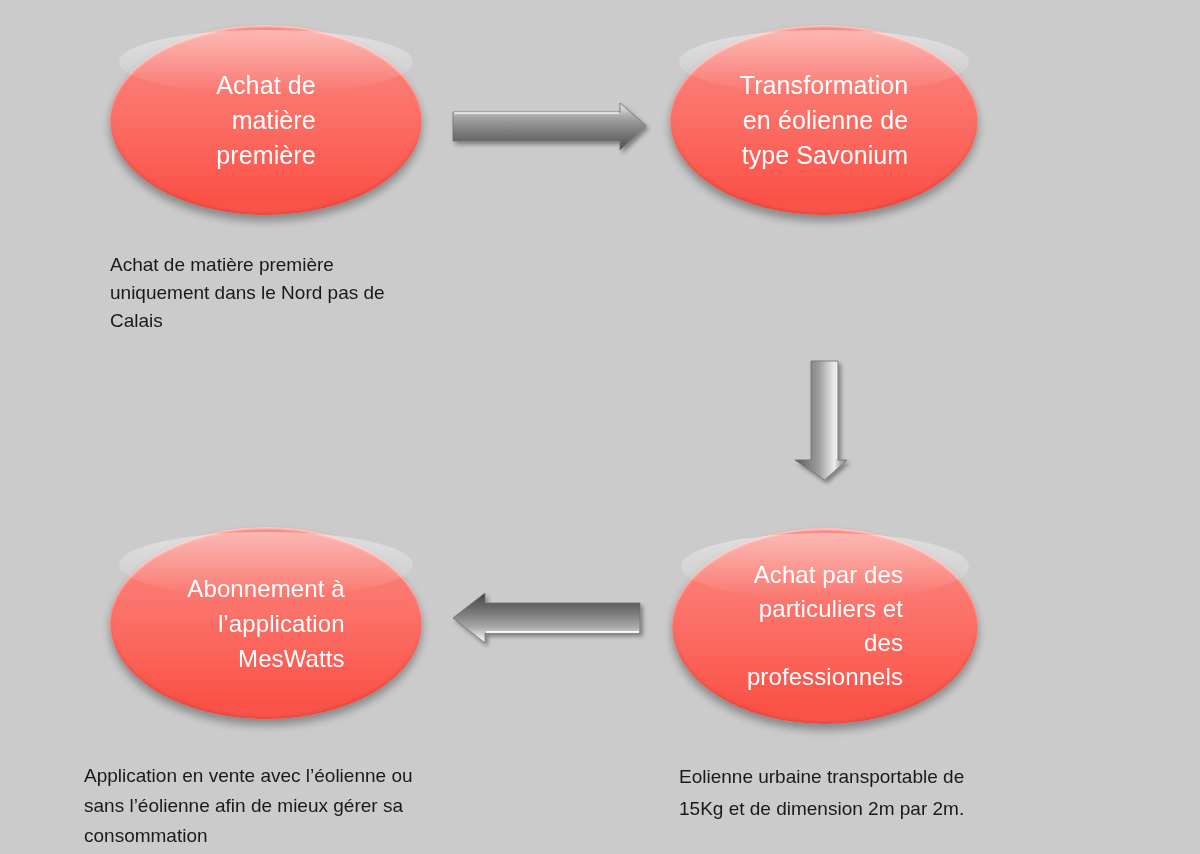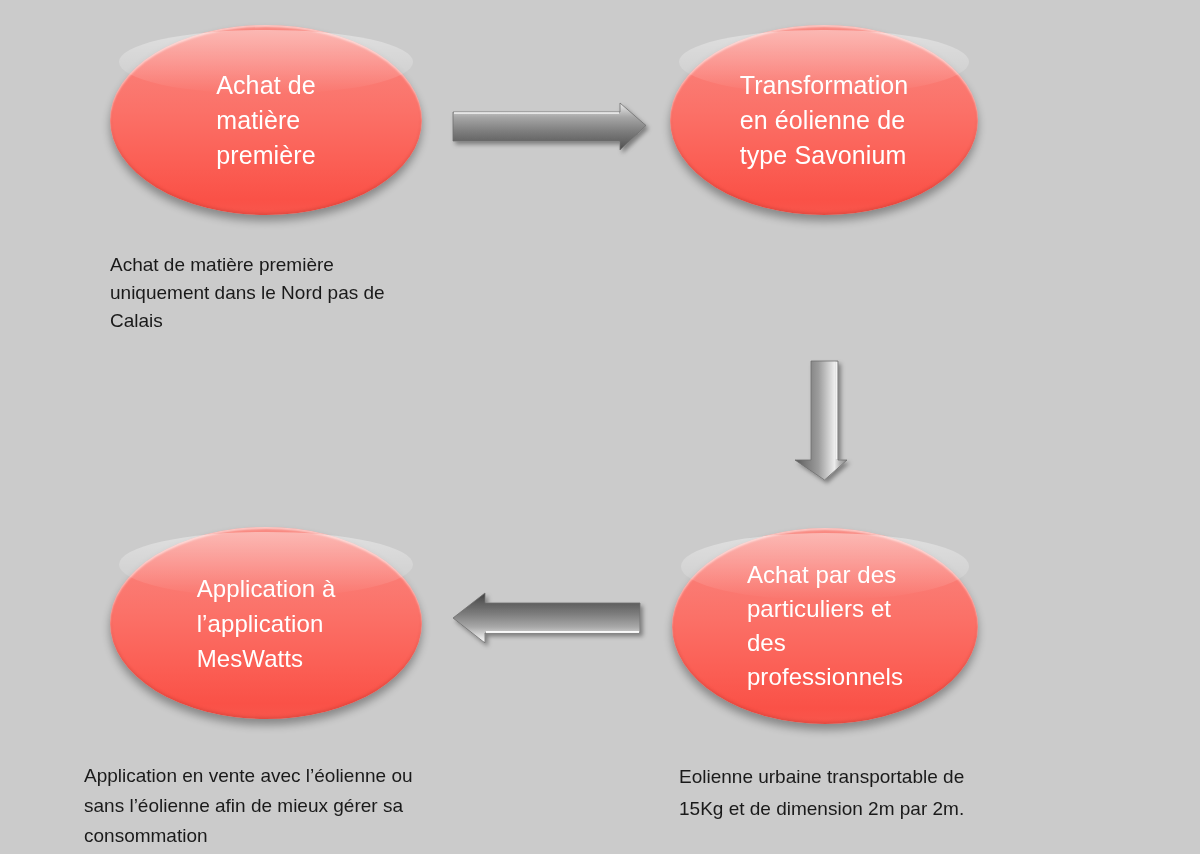--- a/index.html
+++ b/index.html
@@ -50,21 +50,21 @@
     border-radius: 50%;
     background: linear-gradient(to bottom, rgba(255,255,255,0.40), rgba(255,255,255,0.0));
     pointer-events: none;
   }
   .node-label {
     position: relative;
     z-index: 2;
     color: #ffffff;
     font-size: 25px;
     line-height: 35px;
-    text-align: left;
+    text-align: right;
     white-space: pre-line;
     padding: 0 14px;
     letter-spacing: 0.1px;
   }
 
   #node-raw        { left: 110px; top: 25px;  width: 312px; height: 190px; }
   #node-transform  { left: 670px; top: 25px;  width: 308px; height: 190px; }
   #node-buyers     { left: 672px; top: 528px; width: 306px; height: 196px; }
   #node-subscribe  { left: 110px; top: 527px; width: 312px; height: 192px; }
 
@@ -117,21 +117,21 @@
   <div class="node" id="node-buyers">
     <div class="node-label">Achat par des
 particuliers et
 des
 professionnels</div>
   </div>
   <div class="caption" id="caption-buyers">Eolienne urbaine transportable de
 15Kg et de dimension 2m par 2m.</div>
 
   <div class="node" id="node-subscribe">
-    <div class="node-label">Application à
+    <div class="node-label">Abonnement à
 l’application
 MesWatts</div>
   </div>
   <div class="caption" id="caption-subscribe">Application en vente avec l’éolienne ou
 sans l’éolienne afin de mieux gérer sa
 consommation</div>
 
   <div class="arrow" id="arrow-right">
     <svg width="200" height="62" viewBox="0 0 200 62">
       <defs>

